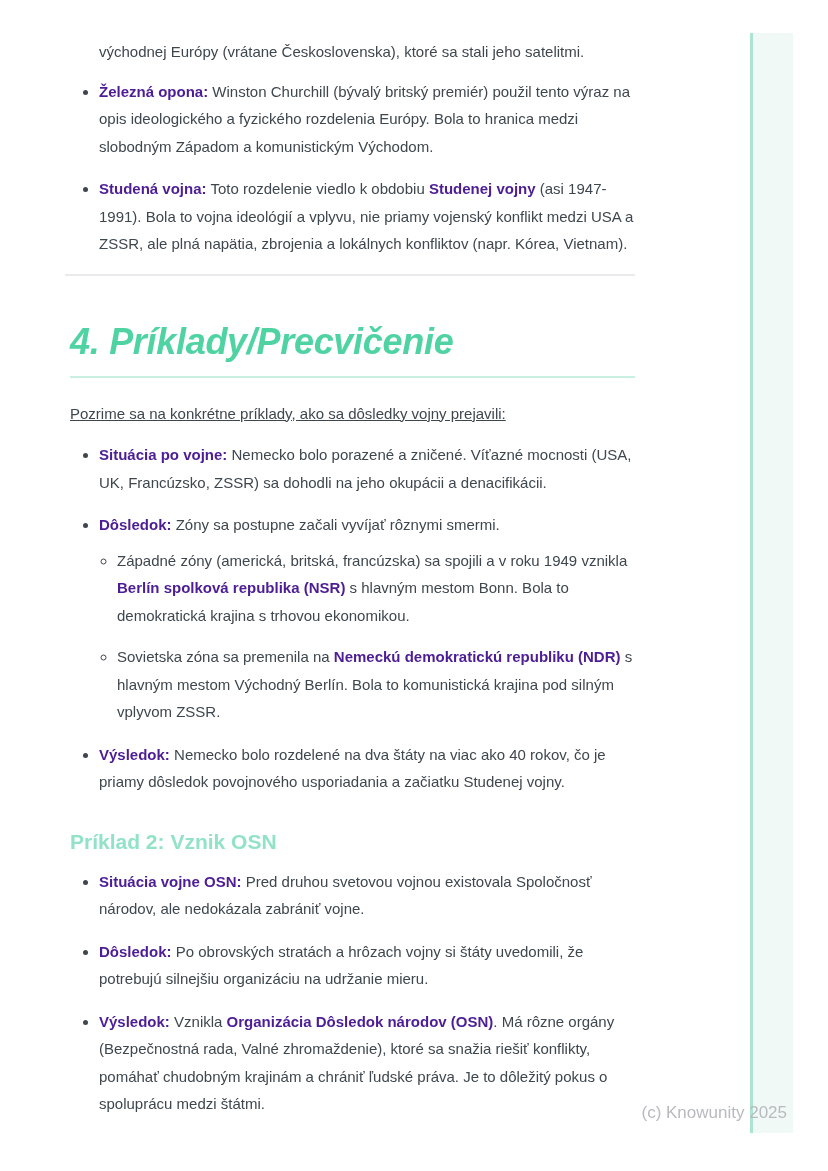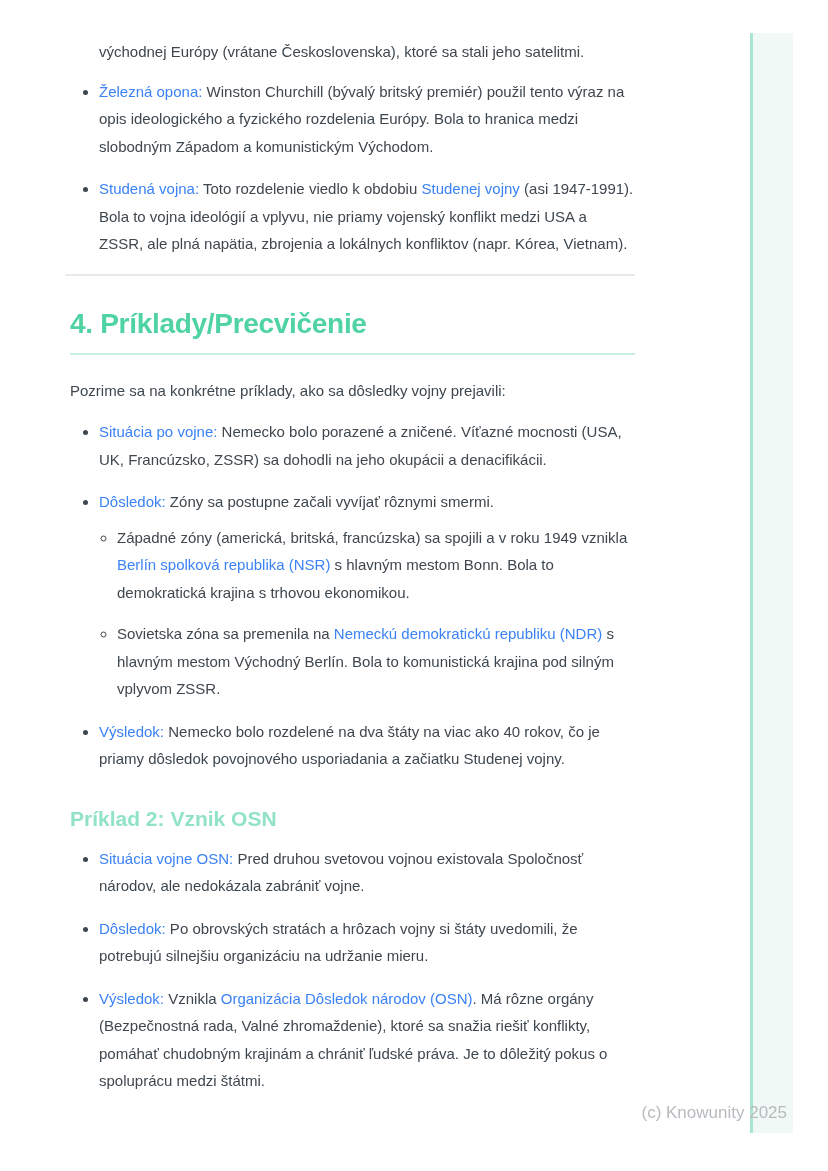--- a/index.html
+++ b/index.html
@@ -22,32 +22,33 @@
     position: absolute;
     left: 70px; top: 30px;
     width: 565px;
   }
   p, li { font-size: 15px; line-height: 27.5px; margin: 0; }
   .hang { margin: 8px 0 0 29px; }
   ul.l1 { margin: 12px 0 0 0; padding-left: 29px; list-style: disc; }
   ul.l1 > li { margin-bottom: 15px; }
   ul.l2 { margin: 8px 0 0 0; padding-left: 18px; list-style: circle; }
   ul.l2 > li { margin: 8px 0 14px 0; }
-  .b { font-weight: normal; color: #3b82f6; }
+  .b { font-weight: bold; color: #4c1d95; }
   hr.divider {
     border: none; border-top: 2px solid #e9eaec;
     margin: 16px 0 0 -5px; width: 570px;
   }
   h2.section-title {
-    font-size: 28px; font-weight: bold; letter-spacing: -0.3px;
+    font-size: 36px; font-weight: bold; letter-spacing: -0.3px;
     color: #4fd3a2;
-    margin: 32px 0 0 0; padding-bottom: 13px;
+    margin: 45px 0 0 0; padding-bottom: 13px;
     border-bottom: 2px solid #c9efe1;
+    font-style: italic;
   }
-  p.intro { margin-top: 22px; }
+  p.intro { margin-top: 22px; text-decoration: underline; }
   h3.sub-title {
     font-size: 21px; font-weight: bold;
     color: #92e3c5;
     margin: 34px 0 0 0;
   }
   ul.after-h3 { margin-top: 14px; }
   .footer-credit {
     position: absolute;
     top: 1103px; right: 41px;
     font-size: 17px; color: #b7bbbf;

